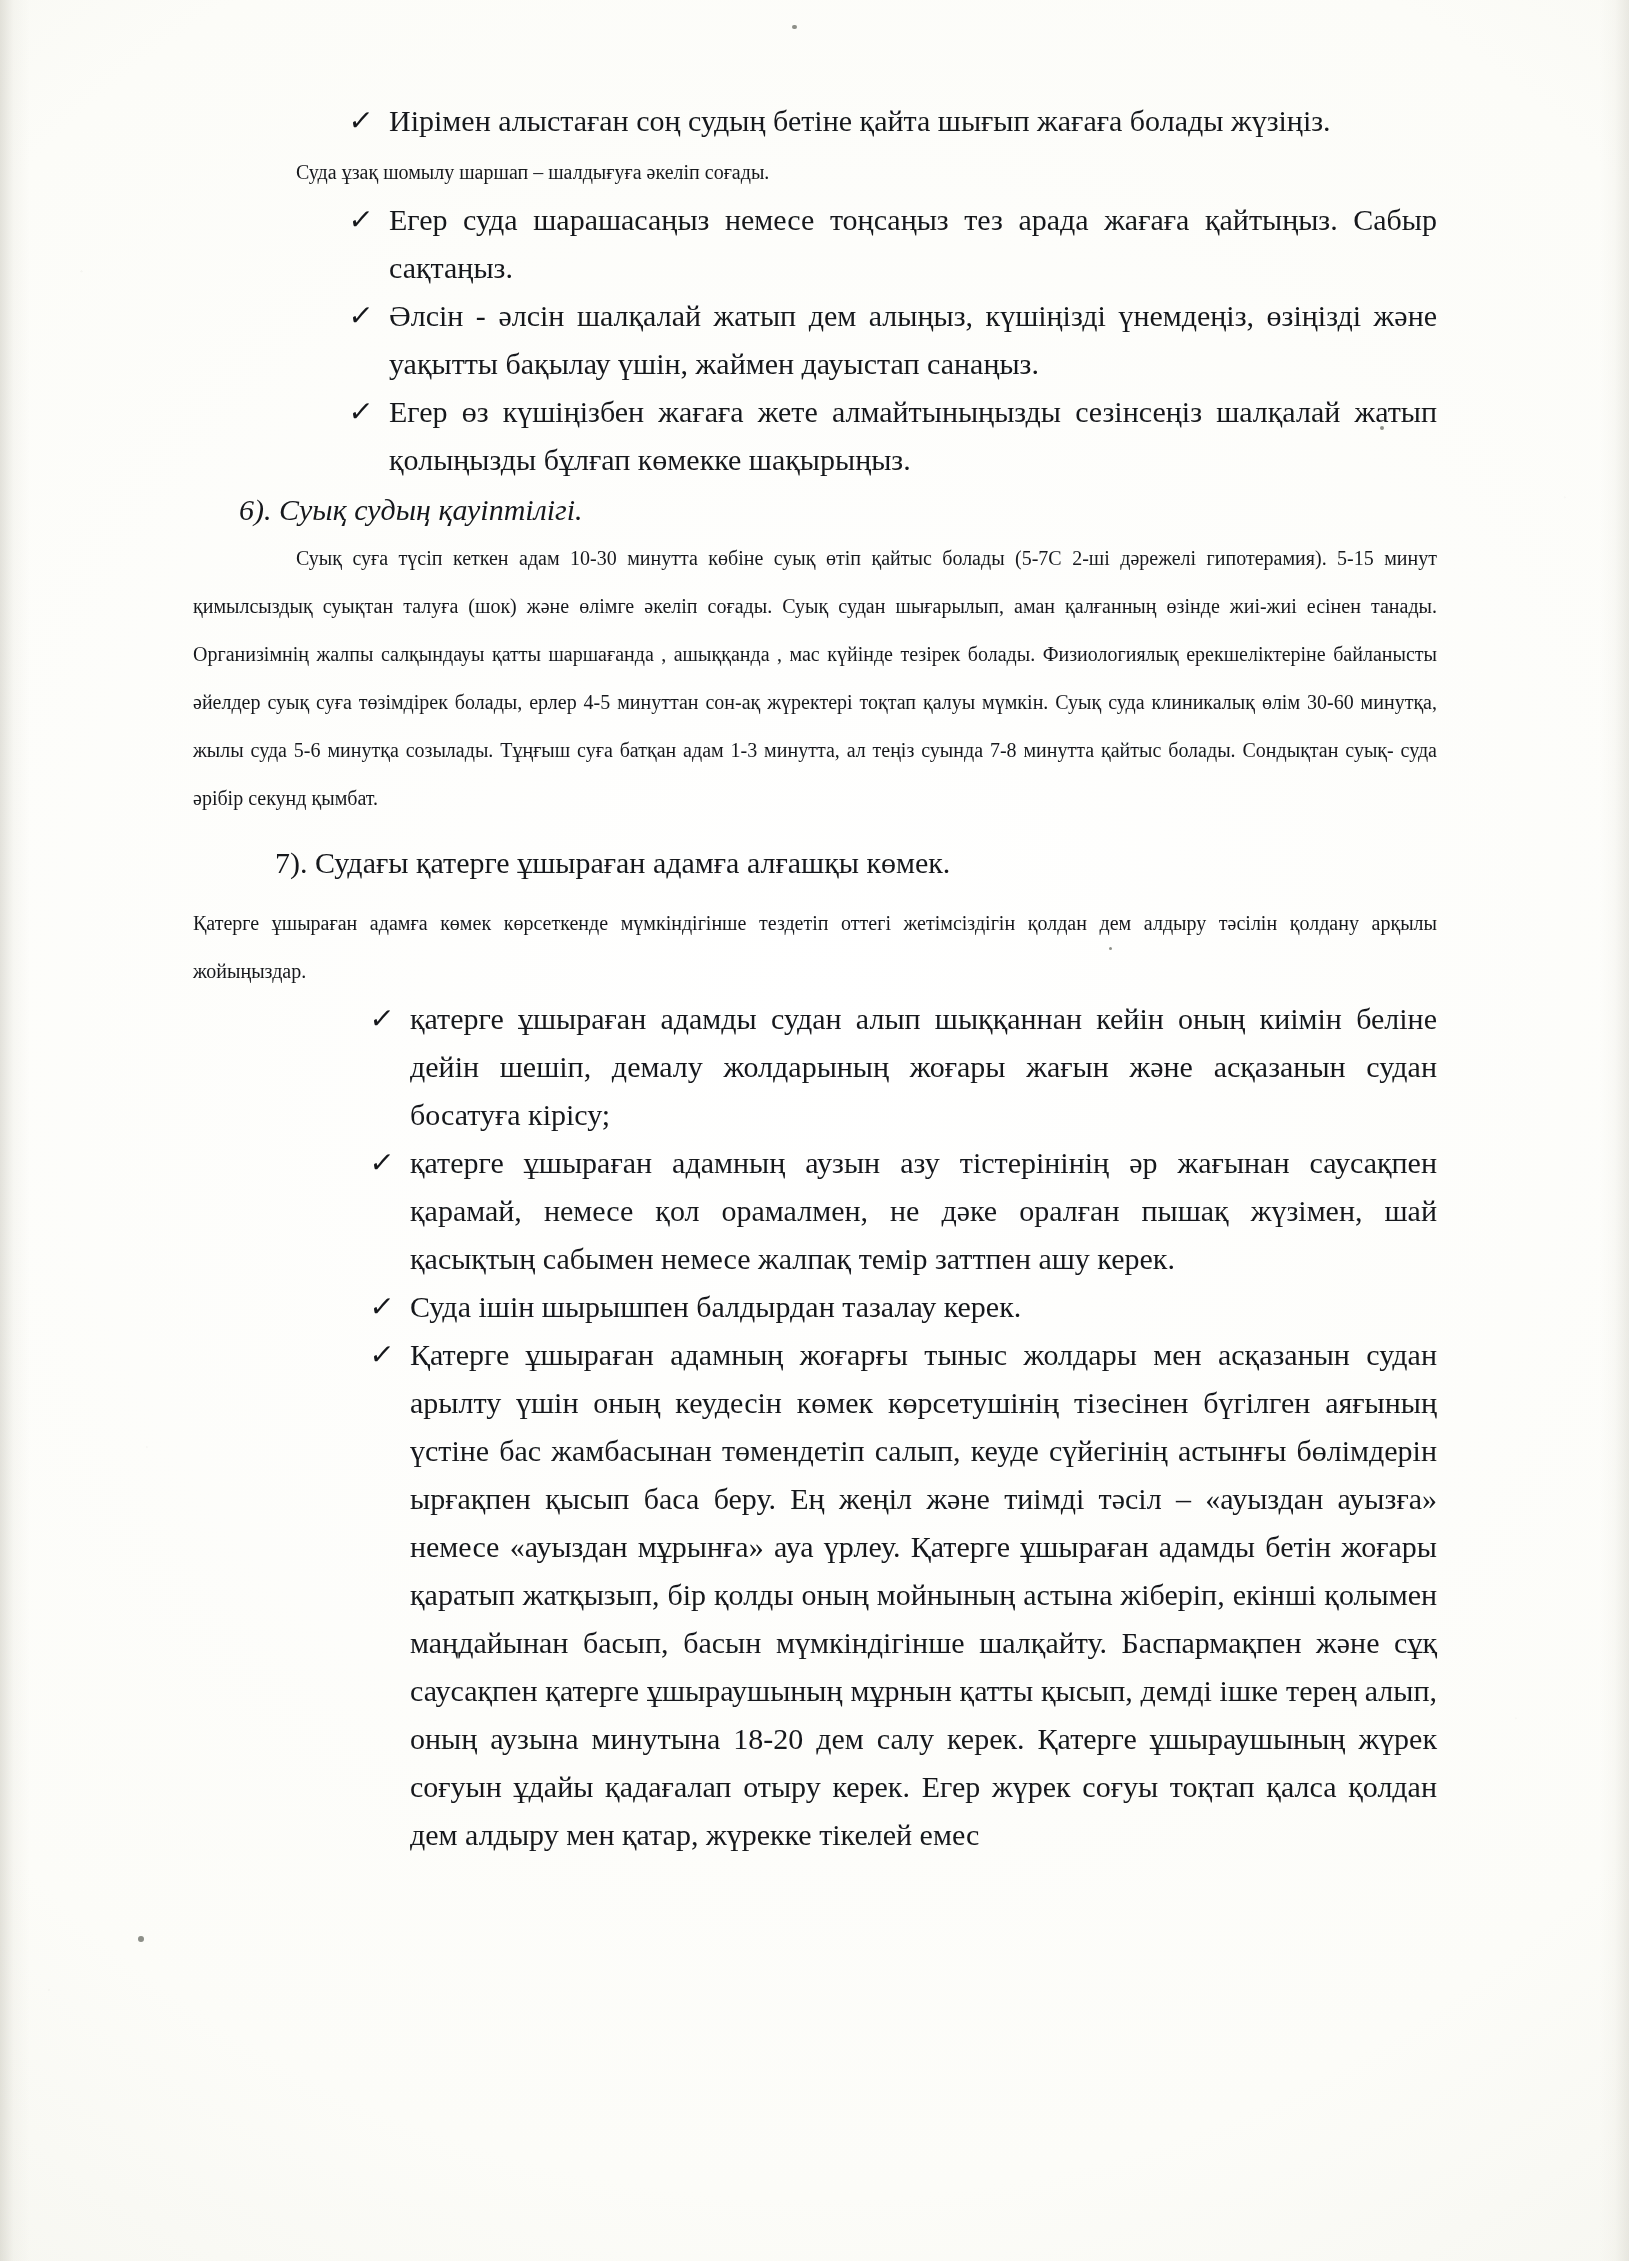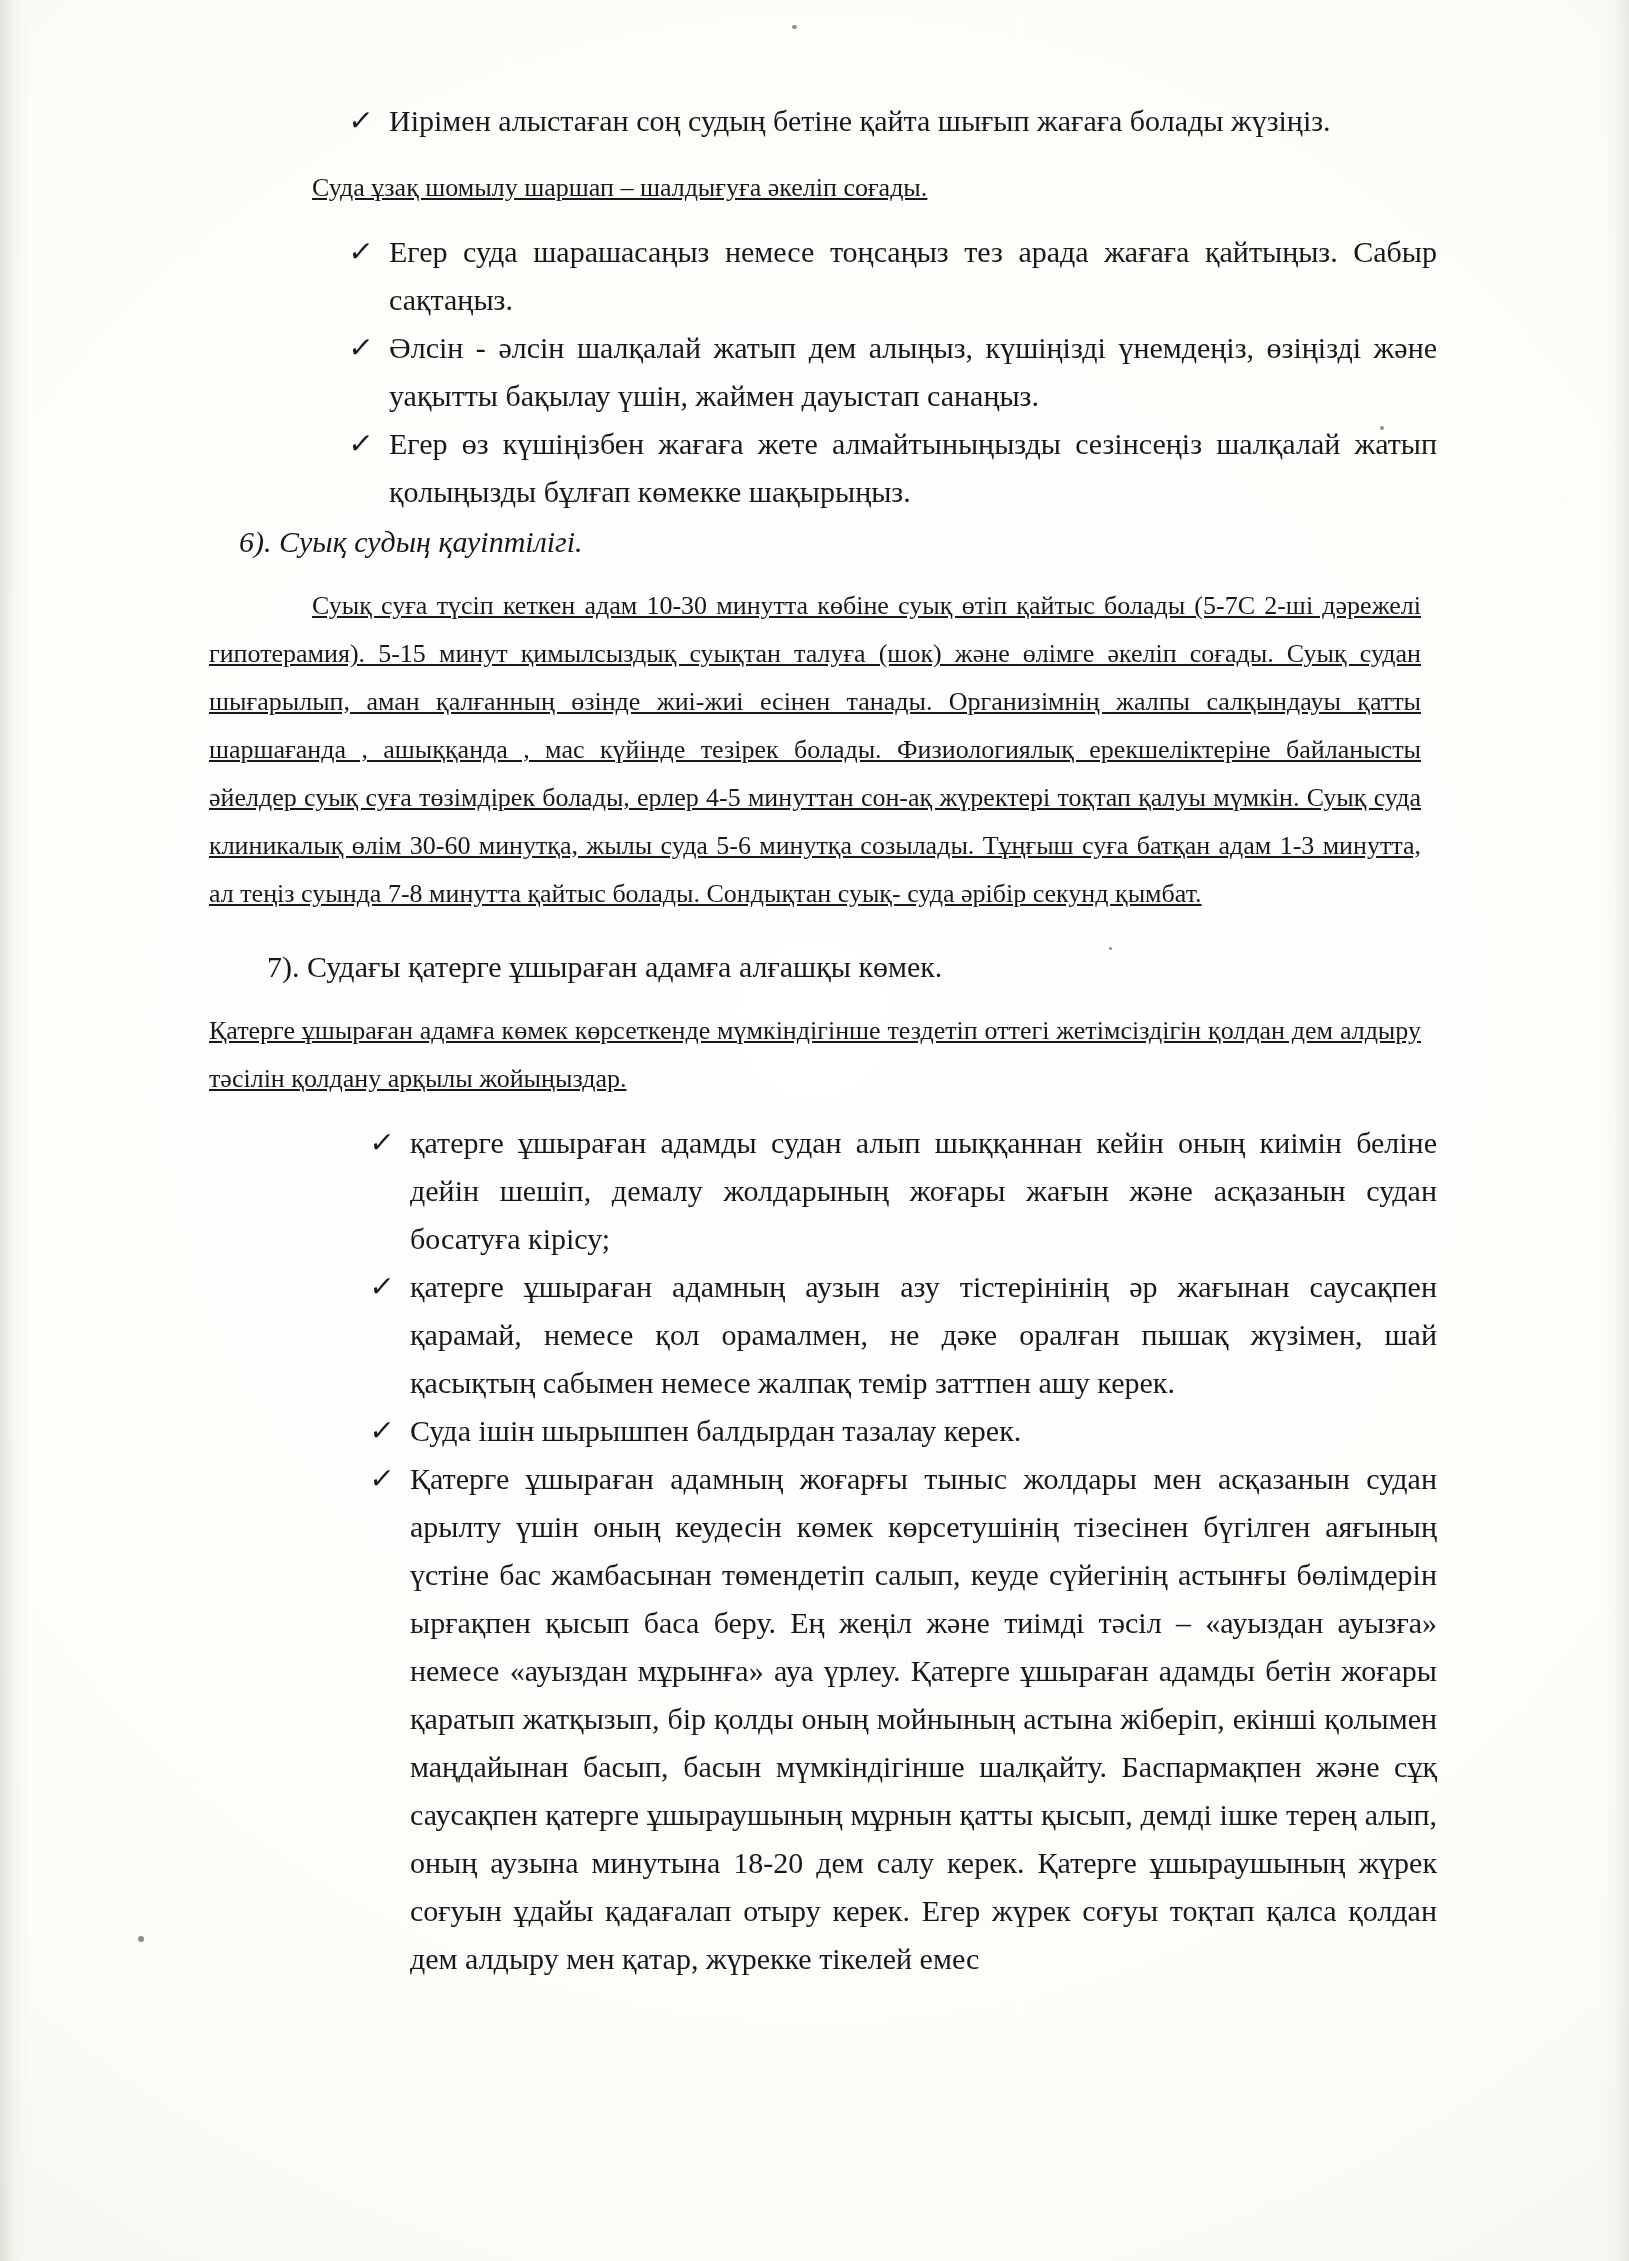--- a/index.html
+++ b/index.html
@@ -57,44 +57,43 @@
 
   .page {
     position: absolute;
     left: 193px;
     top: 97px;
     width: 1244px;
   }
 
   
   p.body {
-    margin: 16px;
-    font-size: 26px;
+    margin: 0;
+    font-size: 20px;
     line-height: 48px;
     text-align: justify;
     text-indent: 0;
-    text-decoration: underline;
   }
   p.body.indent-lg {
     text-indent: 103px;
   }
 
   
   .section-head {
     margin: 0;
     font-size: 30px;
     line-height: 48px;
     font-style: italic;
     padding-left: 55px;
   }
   .section-head.tight {
     padding-left: 46px;
   }
   .section-head-plain {
-    margin: 4px;
+    margin: 12px;
     font-size: 30px;
     line-height: 48px;
     padding-left: 70px;
   }
 
   
   ul.checklist {
     list-style: none;
     margin: 0;
     padding: 0;

